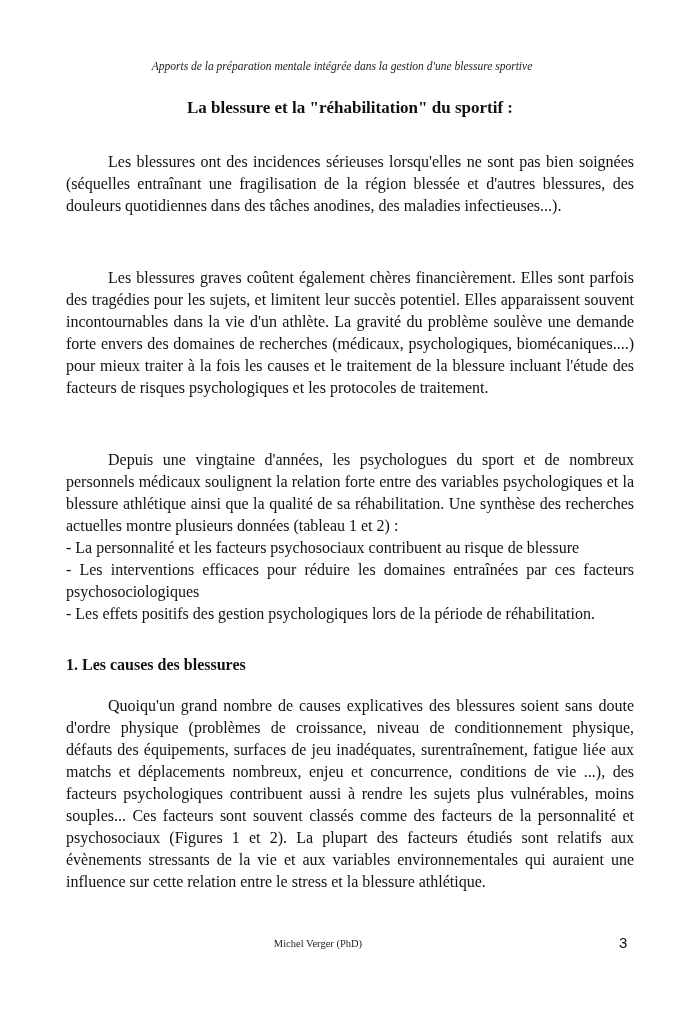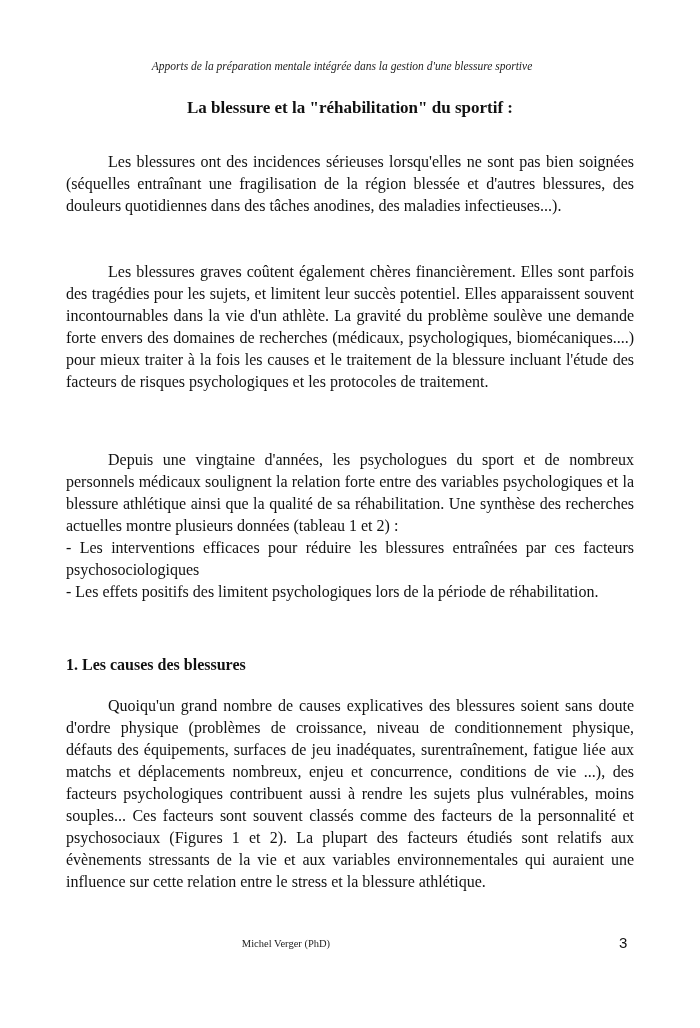--- a/index.html
+++ b/index.html
@@ -59,20 +59,21 @@
       font-size: 16px;
     }
     .footer-author {
       position: absolute;
       top: 938px;
       left: 0;
       width: 572px;
       text-align: center;
       font-size: 10.5px;
       color: #222;
+      padding-left: 32px;
     }
     .footer-page {
       position: absolute;
       top: 934px;
       left: 619px;
       font-size: 15px;
       font-family: "Liberation Sans", sans-serif;
     }
   </style>
 </head>
@@ -83,28 +84,29 @@
   <div class="running-header">Apports de la préparation mentale intégrée dans la gestion d'une blessure sportive</div>
 
   <div class="title">
     <div>La blessure et la "réhabilitation" du sportif :</div>
   </div>
 
   <div class="body-text" style="top:151px;">
     <p>Les blessures ont des incidences sérieuses lorsqu'elles ne sont pas bien soignées (séquelles entraînant une fragilisation de la région blessée et d'autres blessures, des douleurs quotidiennes dans des tâches anodines, des maladies infectieuses...).</p>
   </div>
 
-  <div class="body-text" style="top:261px;">
+  <div class="body-text" style="top:267px;">
     <p>Les blessures graves coûtent également chères financièrement. Elles sont parfois des tragédies pour les sujets, et limitent leur succès potentiel. Elles apparaissent souvent incontournables dans la vie d'un athlète. La gravité du problème soulève une demande forte envers des domaines de recherches (médicaux, psychologiques, biomécaniques....) pour mieux traiter à la fois les causes et le traitement de la blessure incluant l'étude des facteurs de risques psychologiques et les protocoles de traitement.</p>
   </div>
 
   <div class="body-text" style="top:441px;margin-top:8px;">
     <p>Depuis une vingtaine d'années, les psychologues du sport et de nombreux personnels médicaux soulignent la relation forte entre des variables psychologiques et la blessure athlétique ainsi que la qualité de sa réhabilitation. Une synthèse des recherches actuelles montre plusieurs données (tableau 1 et 2) :</p>
-    <p class="bullet">- Les interventions efficaces pour réduire les blessures entraînées par ces facteurs psychosociologiques</p>
-    <p class="bullet">- Les effets positifs des limitent psychologiques lors de la période de réhabilitation.</p>
+    <p class="bullet">- La personnalité et les facteurs psychosociaux contribuent au risque de blessure</p>
+    <p class="bullet">- Les interventions efficaces pour réduire les domaines entraînées par ces facteurs psychosociologiques</p>
+    <p class="bullet">- Les effets positifs des gestion psychologiques lors de la période de réhabilitation.</p>
   </div>
 
   <div class="section-heading">1. Les causes des blessures</div>
 
   <div class="body-text" style="top:695px;font-family:Liberation Serif, serif;">
     <p>Quoiqu'un grand nombre de causes explicatives des blessures soient sans doute d'ordre physique (problèmes de croissance, niveau de conditionnement physique, défauts des équipements, surfaces de jeu inadéquates, surentraînement, fatigue liée aux matchs et déplacements nombreux, enjeu et concurrence, conditions de vie ...), des facteurs psychologiques contribuent aussi à rendre les sujets plus vulnérables, moins souples... Ces facteurs sont souvent classés comme des facteurs de la personnalité et psychosociaux (Figures 1 et 2). La plupart des facteurs étudiés sont relatifs aux évènements stressants de la vie et aux variables environnementales qui auraient une influence sur cette relation entre le stress et la blessure athlétique.</p>
   </div>
 
   <div class="footer-author">Michel Verger (PhD)</div>
   <div class="footer-page">3</div>

